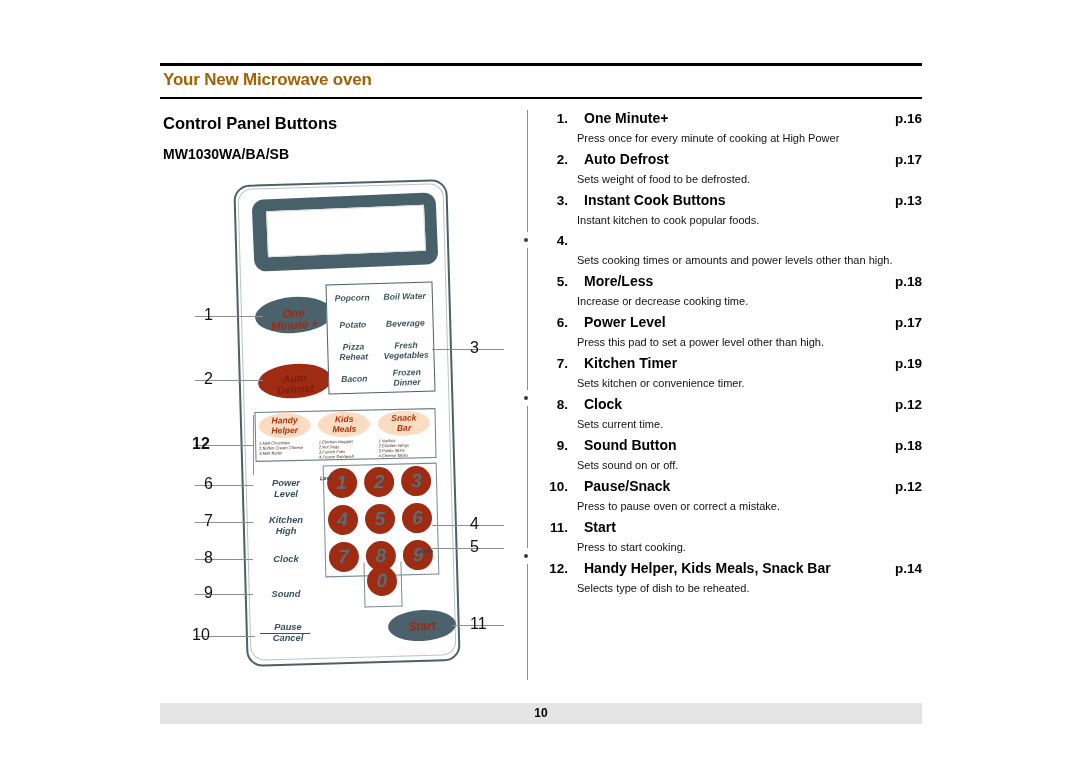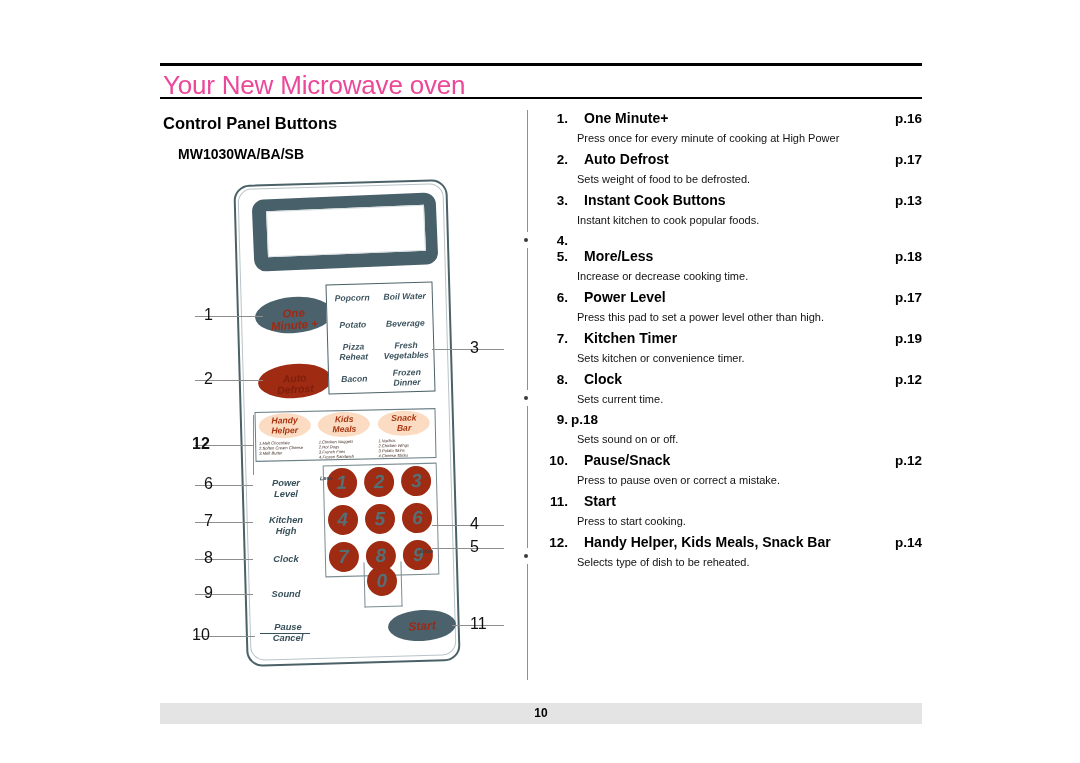--- a/index.html
+++ b/index.html
@@ -5,25 +5,25 @@
   html,body{margin:0;padding:0;}
   body{
     width:1080px;height:763px;background:#ffffff;
     font-family:"Liberation Sans", sans-serif;
     position:relative;overflow:hidden;
   }
   .page{position:absolute;inset:0;}
 
   
   #title-rule-top{position:absolute;left:160px;top:63px;width:762px;height:3px;background:#000;}
-  #page-title{position:absolute;left:163px;top:70px;font-size:26px;font-weight:normal;color:#ec4899;letter-spacing:-.2px;}
+  #page-title{position:absolute;left:163px;top:70px;font-size:17px;font-weight:bold;color:#a16207;letter-spacing:-.2px;}
   #title-rule-bottom{position:absolute;left:160px;top:97px;width:762px;height:2px;background:#000;}
 
   #section-title{position:absolute;left:163px;top:114px;font-size:16.5px;font-weight:bold;color:#000;}
-  #model-title{position:absolute;left:178px;top:146px;font-size:14px;font-weight:bold;color:#000;}
+  #model-title{position:absolute;left:163px;top:146px;font-size:14px;font-weight:bold;color:#000;}
 
   
   #column-divider{position:absolute;left:527px;top:110px;width:1px;height:570px;background:#8e8e8e;}
   .divider-dot{position:absolute;left:524px;width:4px;height:4px;border-radius:50%;background:#3a3a3a;}
   .divider-gap{position:absolute;left:526px;width:3px;background:#ffffff;}
 
   
   #spec-list{position:absolute;left:540px;top:110px;width:382px;}
   .item{position:relative;margin-bottom:0px;}
   .item-head{display:flex;align-items:baseline;}
@@ -223,20 +223,21 @@
         <span class="item-page">p.13</span>
       </div>
       <div class="item-desc">Instant kitchen to cook popular foods.</div>
     </div>
 
     <div class="item">
       <div class="item-head">
         <span class="item-num">4.</span>
         <span class="item-page"></span>
       </div>
+      <div class="item-desc">Sets cooking times or amounts and power levels other than high.</div>
     </div>
 
     <div class="item">
       <div class="item-head">
         <span class="item-num">5.</span>
         <span class="item-label">More/Less</span>
         <span class="item-page">p.18</span>
       </div>
       <div class="item-desc">Increase or decrease cooking time.</div>
     </div>
@@ -264,20 +265,21 @@
         <span class="item-num">8.</span>
         <span class="item-label">Clock</span>
         <span class="item-page">p.12</span>
       </div>
       <div class="item-desc">Sets current time.</div>
     </div>
 
     <div class="item">
       <div class="item-head">
         <span class="item-num">9.</span>
+        <span class="item-label">Sound Button</span>
         <span class="item-page">p.18</span>
       </div>
       <div class="item-desc">Sets sound on or off.</div>
     </div>
 
     <div class="item">
       <div class="item-head">
         <span class="item-num">10.</span>
         <span class="item-label">Pause/Snack</span>
         <span class="item-page">p.12</span>

